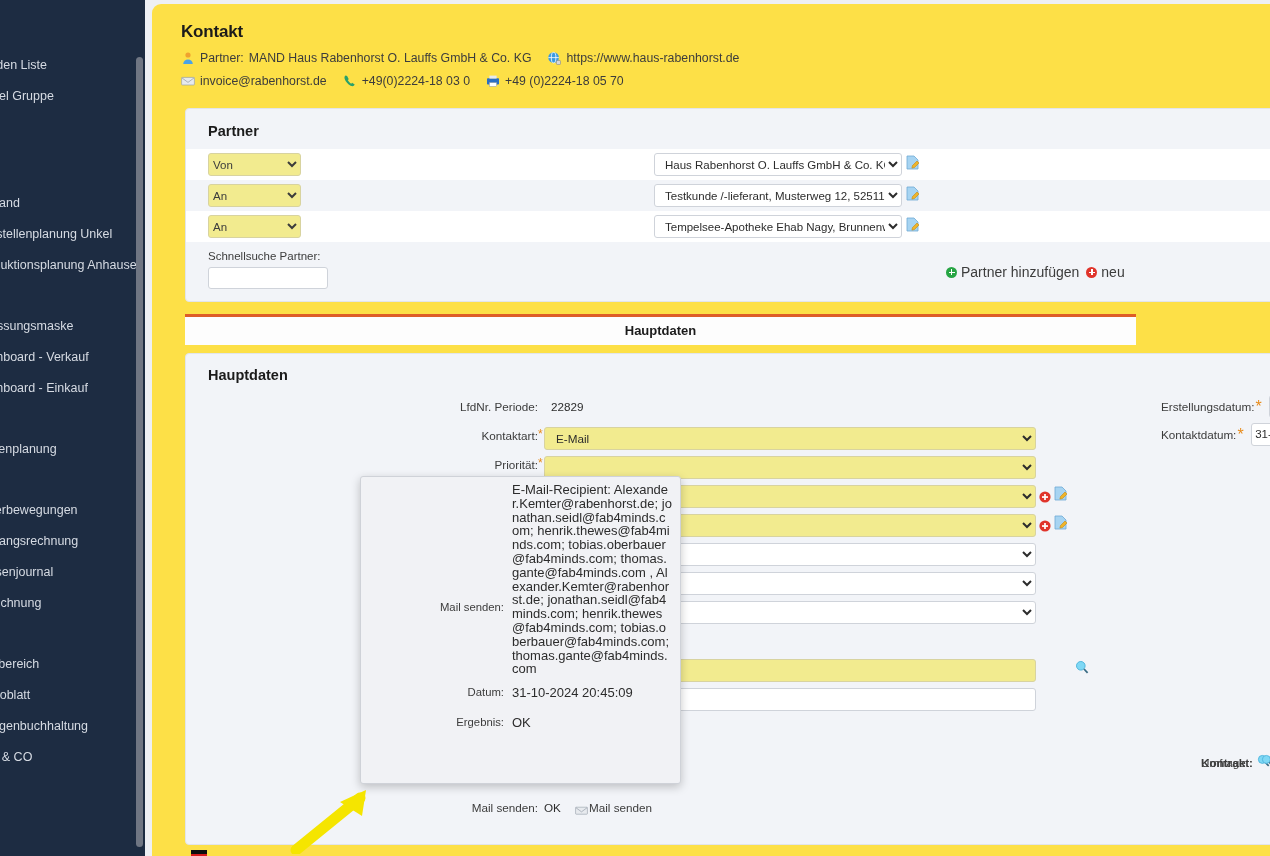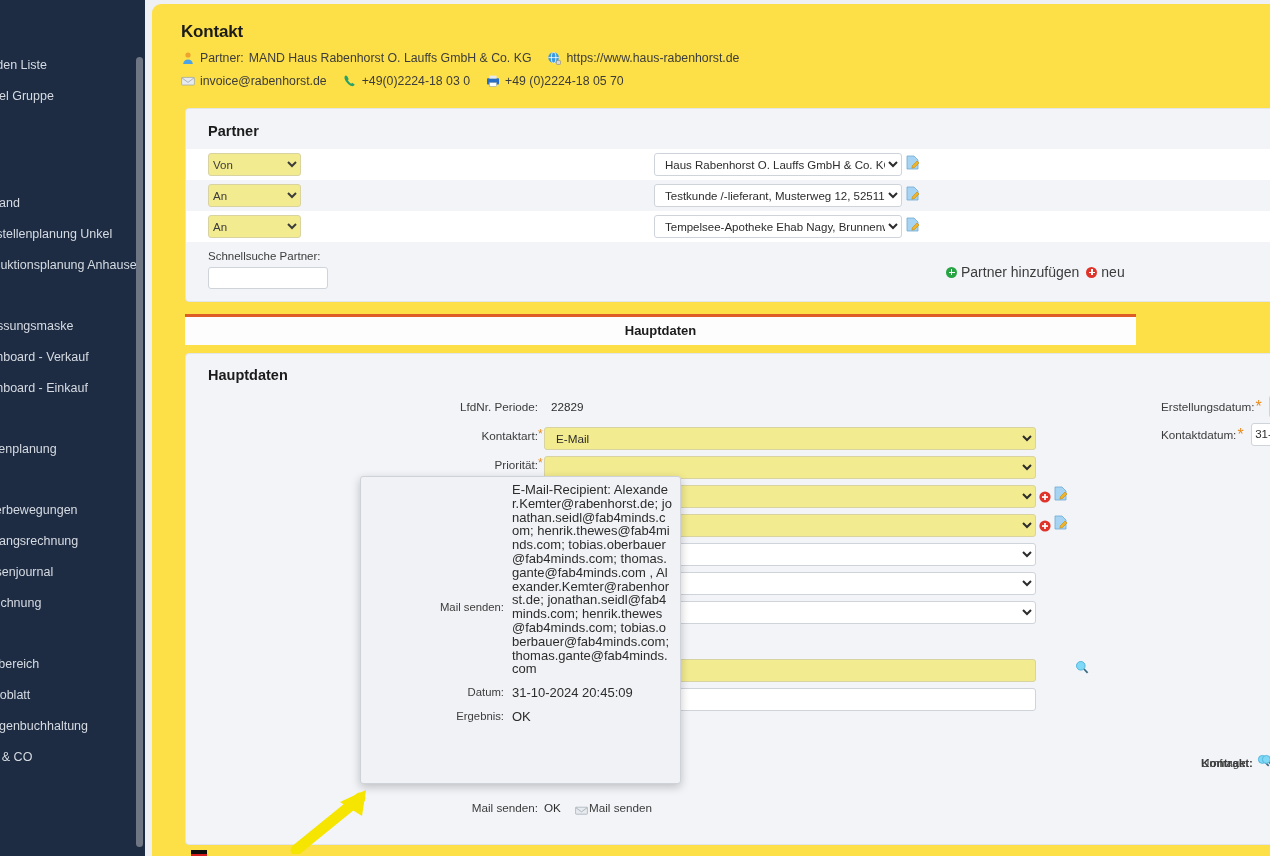--- a/index.html
+++ b/index.html
@@ -569,21 +569,21 @@
   <div id="tooltip">
     <div id="tt-rows" style="margin-top:6px;">
         <div class="ttrow" style="margin-top: 2px;">
           <div class="ttlabel" style="top: 118px;">Mail senden:</div>
           <div class="ttvalue">E-Mail-Recipient: Alexander.Kemter@rabenhorst.de; jonathan.seidl@fab4minds.com; henrik.thewes@fab4minds.com; tobias.oberbauer@fab4minds.com; thomas.gante@fab4minds.com , Alexander.Kemter@rabenhorst.de; jonathan.seidl@fab4minds.com; henrik.thewes@fab4minds.com; tobias.oberbauer@fab4minds.com; thomas.gante@fab4minds.com</div>
         </div>
         <div class="ttrow" style="margin-top: 10px;">
           <div class="ttlabel">Datum:</div>
           <div class="ttvalue">31-10-2024 20:45:09</div>
         </div>
-        <div class="ttrow" style="margin-top: 10px;">
+        <div class="ttrow" style="margin-top: 16px;">
           <div class="ttlabel">Ergebnis:</div>
           <div class="ttvalue">OK</div>
         </div>
       </div>
   </div>
 
   <svg id="arrow" width="95" height="68" viewBox="0 0 95 68">
     <path d="M8 64 L72 12" stroke="#f5e500" stroke-width="11" stroke-linecap="round" fill="none"></path>
     <path d="M78 4 L52 16 L74 30 Z" fill="#f5e500"></path>
   </svg>

